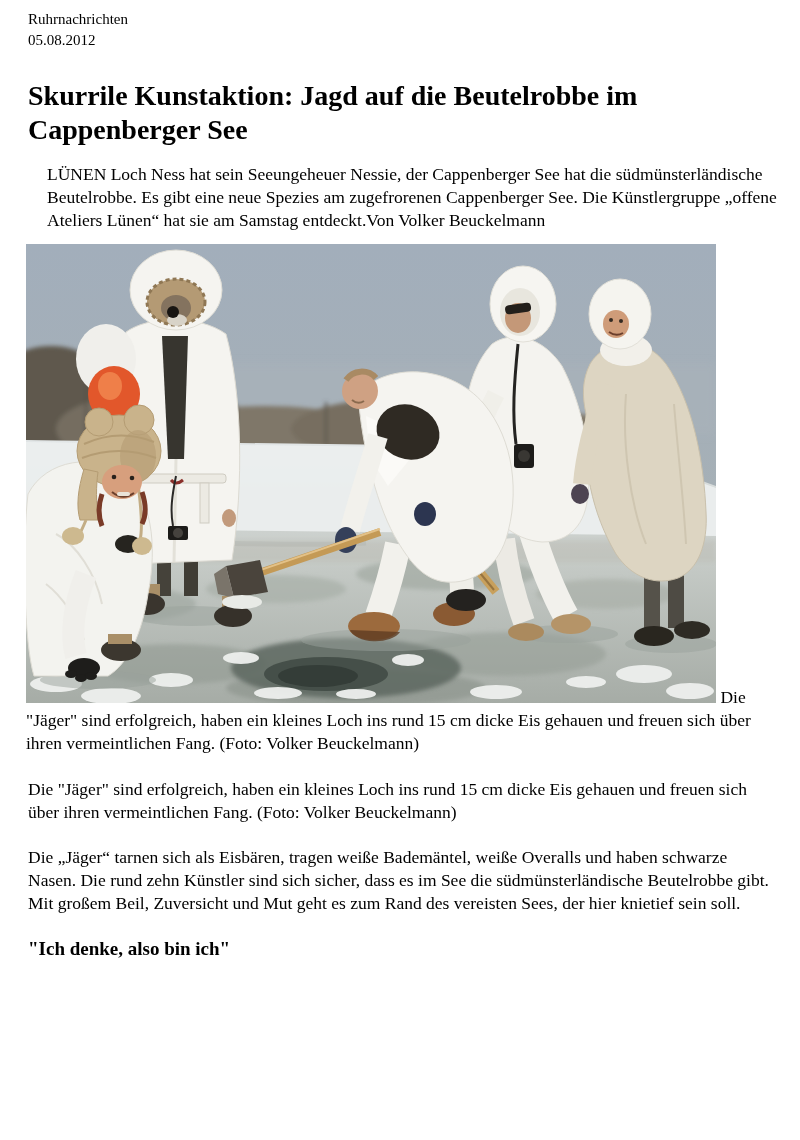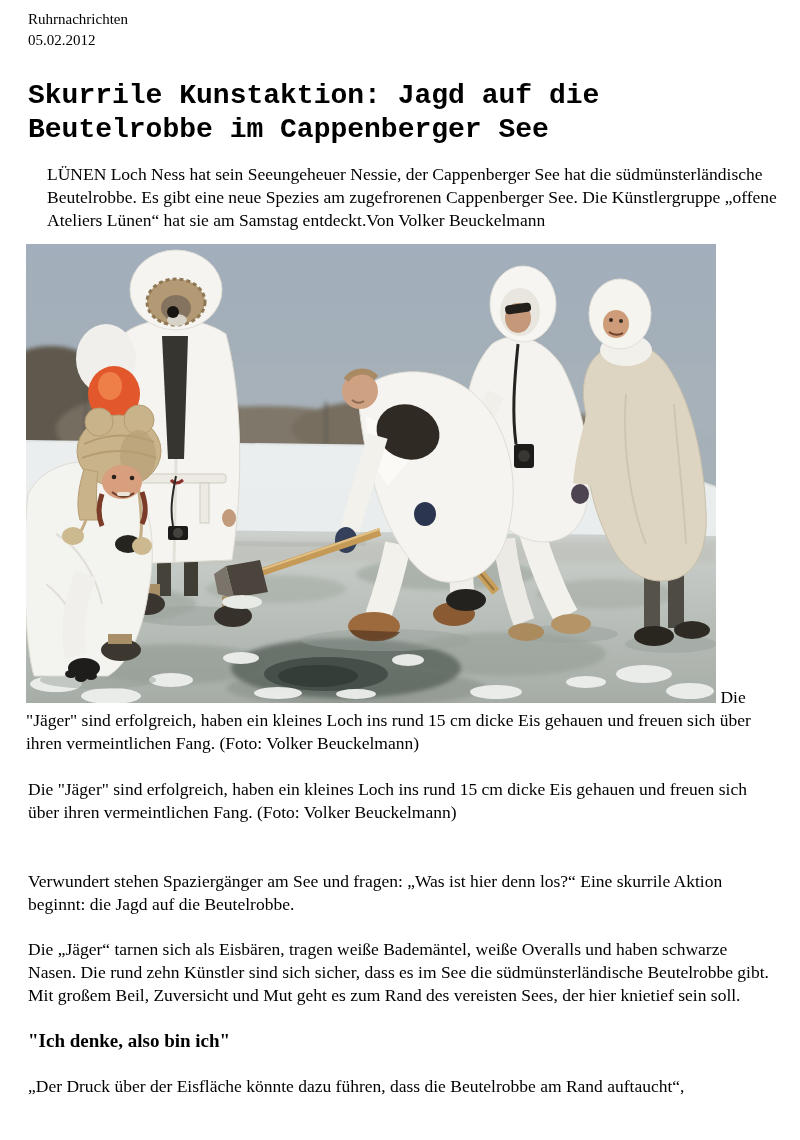--- a/index.html
+++ b/index.html
@@ -15,21 +15,20 @@
   .masthead div {
     font-size: 15px;
     line-height: 21px;
   }
 
   h1.headline {
     font-size: 28px;
     line-height: 34px;
     font-weight: bold;
     margin: 28px 0 0 0;
-    font-family: Liberation Mono, monospace;
   }
 
   p { margin: 0; font-size: 17.5px; line-height: 23px; }
 
   .lead { margin-top: 16px; margin-left: 19px; }
 
   .figpara { margin-top: 12px; margin-left: -2px; }
   .photo-frame {
     display: inline-block;
     width: 690px; height: 459px;
@@ -50,21 +49,21 @@
   }
   .closing { margin-top: 22px; }
 </style>
 </head>
 <body>
 
 <div class="page">
 
   <div class="masthead">
     <div>Ruhrnachrichten</div>
-    <div>05.02.2012</div>
+    <div>05.08.2012</div>
   </div>
 
   <h1 class="headline">Skurrile Kunstaktion: Jagd auf die Beutelrobbe im Cappenberger See</h1>
 
   <p class="lead">LÜNEN Loch Ness hat sein Seeungeheuer Nessie, der Cappenberger See hat die südmünsterländische Beutelrobbe. Es gibt eine neue Spezies am zugefrorenen Cappenberger See. Die Künstlergruppe „offene Ateliers Lünen“ hat sie am Samstag entdeckt.Von Volker Beuckelmann</p>
 
   <p class="figpara"><span class="photo-frame"><svg width="690" height="459" viewBox="0 0 690 459" xmlns="http://www.w3.org/2000/svg">
       <defs>
         <linearGradient id="sky" x1="0" y1="0" x2="0" y2="1">
           <stop offset="0" stop-color="#a2aebb"></stop>
@@ -255,21 +254,19 @@
         <ellipse cx="96" cy="238" rx="20" ry="17" fill="#d79f7d"></ellipse>
         <circle cx="88" cy="233" r="2.3" fill="#2a211c"></circle>
         <circle cx="106" cy="234" r="2.3" fill="#2a211c"></circle>
         <path d="M86,248 Q97,257 108,249" stroke="#6b3f2c" stroke-width="2" fill="none"></path>
         <rect x="91" y="248" width="13" height="4" rx="2" fill="#e9e3d8"></rect>
       </g>
     </svg></span> <span>Die "Jäger" sind erfolgreich, haben ein kleines Loch ins rund 15 cm dicke Eis gehauen und freuen sich über ihren vermeintlichen Fang. (Foto: Volker Beuckelmann)</span></p>
 
   <p class="caption-repeat">Die "Jäger" sind erfolgreich, haben ein kleines Loch ins rund 15 cm dicke Eis gehauen und freuen sich über ihren vermeintlichen Fang. (Foto: Volker Beuckelmann)</p>
 
-  <p class="para-first">Verwundert stehen Spaziergänger am See und fragen: „Was ist hier denn los?“ Eine skurrile Aktion beginnt: die Jagd auf die Beutelrobbe.</p>
 
   <p class="para-next">Die „Jäger“ tarnen sich als Eisbären, tragen weiße Bademäntel, weiße Overalls und haben schwarze Nasen. Die rund zehn Künstler sind sich sicher, dass es im See die südmünsterländische Beutelrobbe gibt. Mit großem Beil, Zuversicht und Mut geht es zum Rand des vereisten Sees, der hier knietief sein soll.</p>
 
   <h2 class="subhead">"Ich denke, also bin ich"</h2>
 
-  <p class="closing">„Der Druck über der Eisfläche könnte dazu führen, dass die Beutelrobbe am Rand auftaucht“,</p>
 
 </div>
 
 </body></html>

